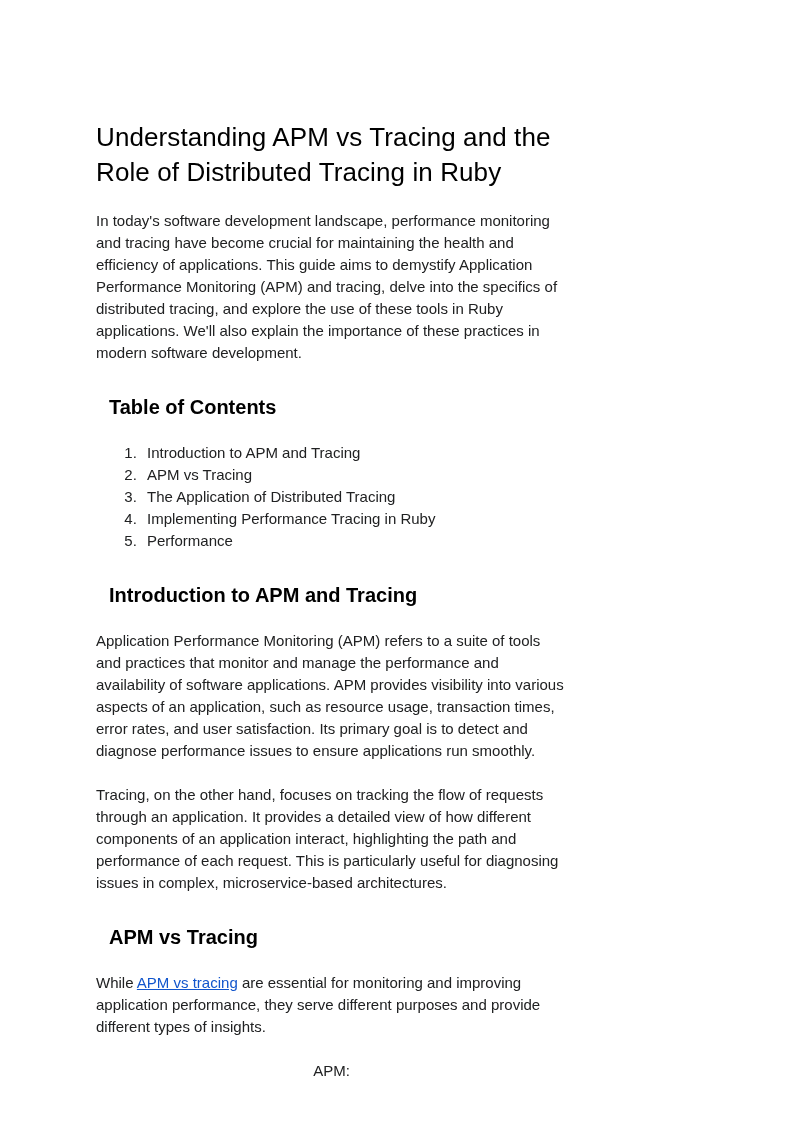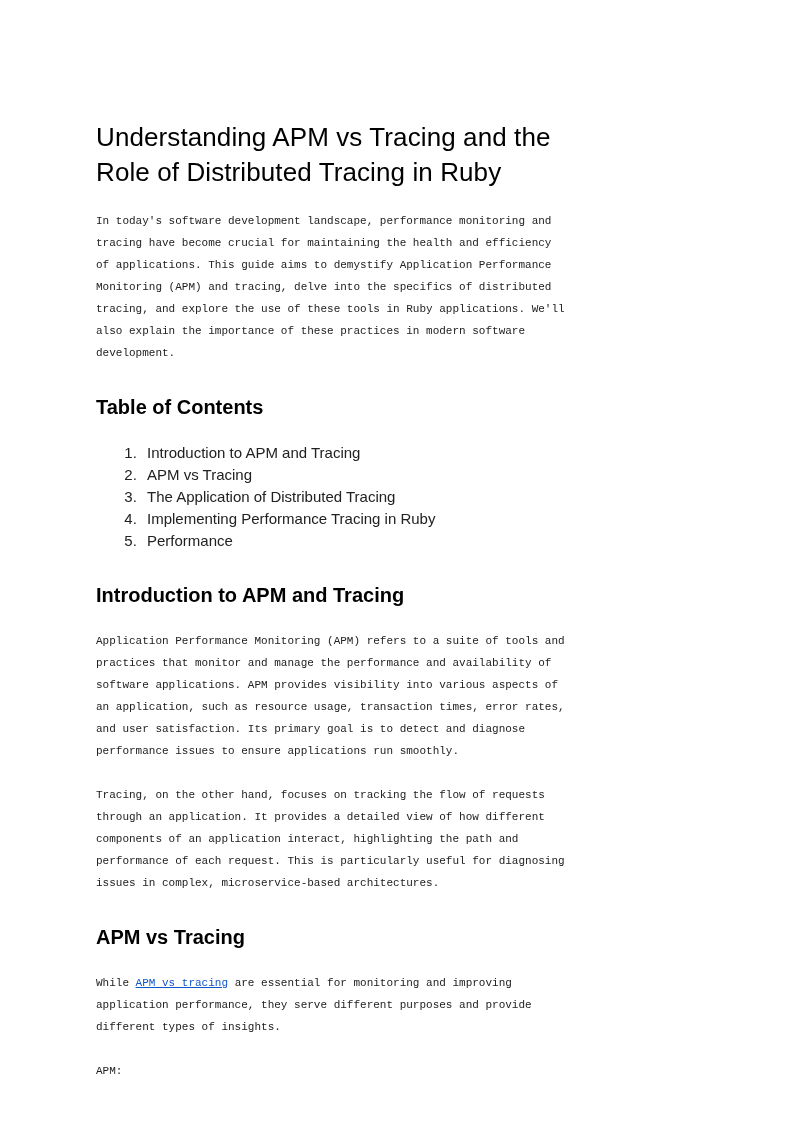--- a/index.html
+++ b/index.html
@@ -20,51 +20,51 @@
   }
   .doc-title {
     font-size: 26px;
     font-weight: 400;
     line-height: 35px;
     color: #000000;
     margin: 0 0 20px 0;
     letter-spacing: 0.1px;
   }
   .body-text {
-    font-size: 11px;
+    font-size: 15px;
     font-weight: 400;
     line-height: 22px;
     margin: 0 0 22px 0;
     color: #202122;
-    font-family: Liberation Mono, monospace;
   }
   .section-heading {
     font-size: 20px;
     font-weight: 700;
     line-height: 26px;
     color: #000000;
-    margin: 30px 0 22px 0;
+    margin: 30px 0 22px 13px;
   }
   .toc-list {
     margin: 0 0 22px 0;
     padding: 0 0 0 45px;
     font-size: 15px;
     line-height: 22px;
     color: #202122;
   }
   .toc-list li {
     padding-left: 6px;
   }
   .doc-link {
     color: #1155cc;
     text-decoration: underline;
     cursor: pointer;
   }
   .label-text {
     margin-bottom: 11px;
+    text-align: center;
   }
 </style>
 </head>
 <body>
 
 <div class="page">
 
   <h1 class="doc-title">Understanding APM vs Tracing and the Role of Distributed Tracing in Ruby</h1>
 
   <p class="body-text">In today's software development landscape, performance monitoring and tracing have become crucial for maintaining the health and efficiency of applications. This guide aims to demystify Application Performance Monitoring (APM) and tracing, delve into the specifics of distributed tracing, and explore the use of these tools in Ruby applications. We'll also explain the importance of these practices in modern software development.</p>

